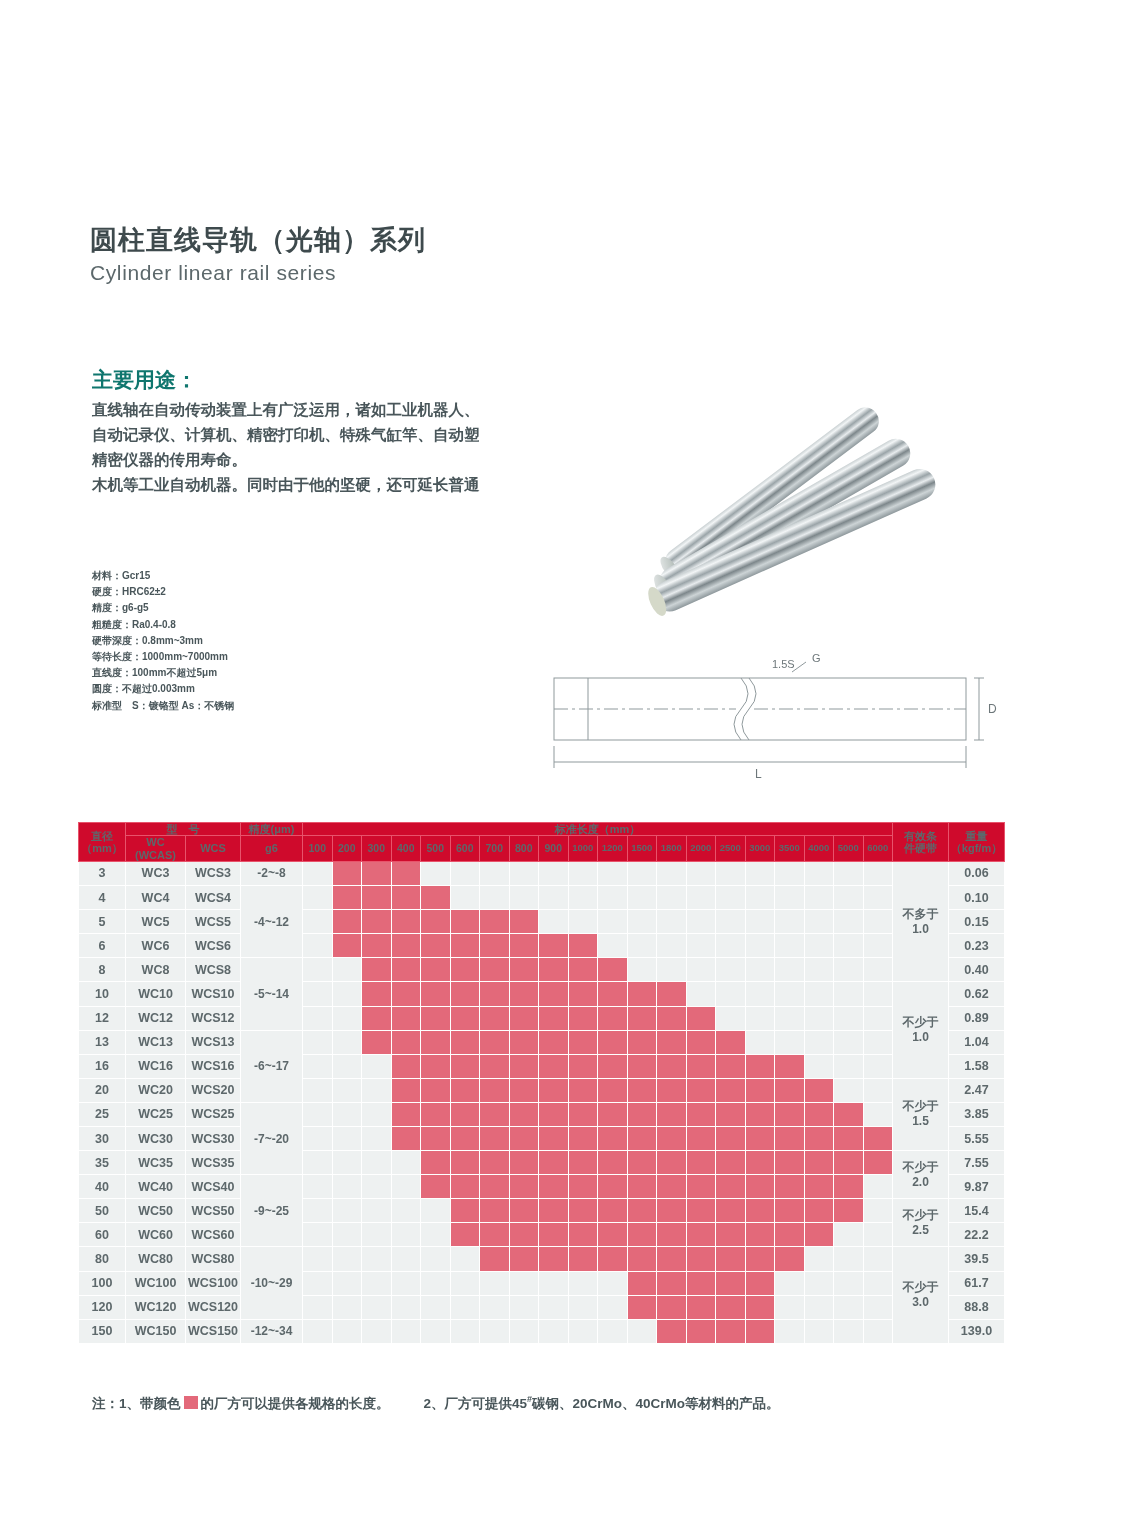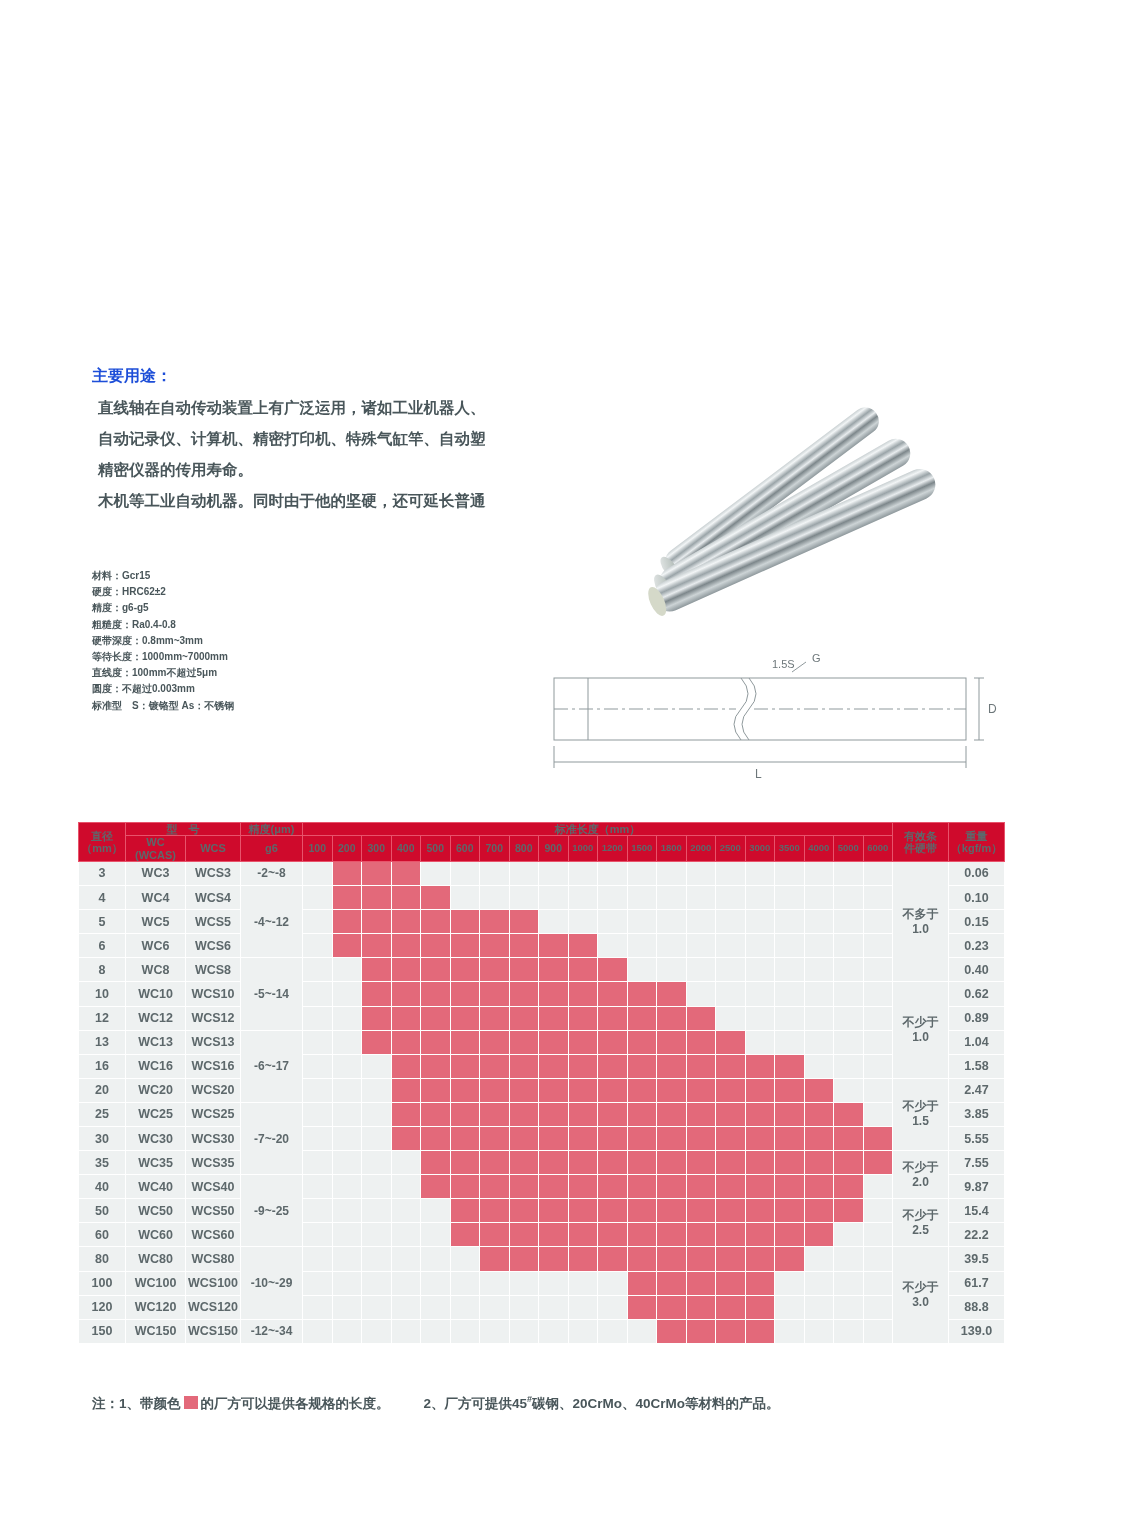--- a/index.html
+++ b/index.html
@@ -19,22 +19,22 @@
     font-size:27px;font-weight:700;color:#3e4a4d;
     letter-spacing:1px;line-height:1.15;white-space:nowrap;
   }
   .title-en{
     font-size:21px;color:#5c686b;letter-spacing:.6px;
     margin-top:5px;white-space:nowrap;
   }
 
   
   .intro{position:absolute;left:92px;top:363px;width:465px;}
-  .intro .lead{font-size:16px;font-weight:700;color:#1d4ed8;line-height:1.62;}
-  .intro p{margin:6px;font-size:15.5px;line-height:1.62;color:#49565a;font-weight:600;}
+  .intro .lead{font-size:21px;font-weight:700;color:#0f766e;line-height:1.62;}
+  .intro p{margin:0;font-size:15.5px;line-height:1.62;color:#49565a;font-weight:600;}
 
   
   .specs{position:absolute;left:92px;top:568px;}
   .specs .row{font-size:10px;line-height:1.62;color:#49565a;font-weight:600;white-space:nowrap;}
 
   
   .photo{position:absolute;left:615px;top:325px;width:430px;height:300px;}
 
   
   .drawing{position:absolute;left:536px;top:650px;width:480px;height:140px;}
@@ -73,20 +73,24 @@
     vertical-align:-1px;margin:0 3px;
   }
   .note .gap{display:inline-block;width:34px;}
   .note sup{font-size:9px;vertical-align:super;}
 </style>
 </head>
 <body>
 
 <div class="page">
 
+  <div class="title-block">
+    <div class="title-cn">圆柱直线导轨（光轴）系列</div>
+    <div class="title-en">Cylinder linear rail series</div>
+  </div>
 
   <div class="intro">
     <div class="lead">主要用途：</div>
     <p>直线轴在自动传动装置上有广泛运用，诸如工业机器人、</p>
     <p>自动记录仪、计算机、精密打印机、特殊气缸竿、自动塑</p>
     <p>精密仪器的传用寿命。</p>
     <p>木机等工业自动机器。同时由于他的坚硬，还可延长普通</p>
   </div>
 
   <div class="specs">

